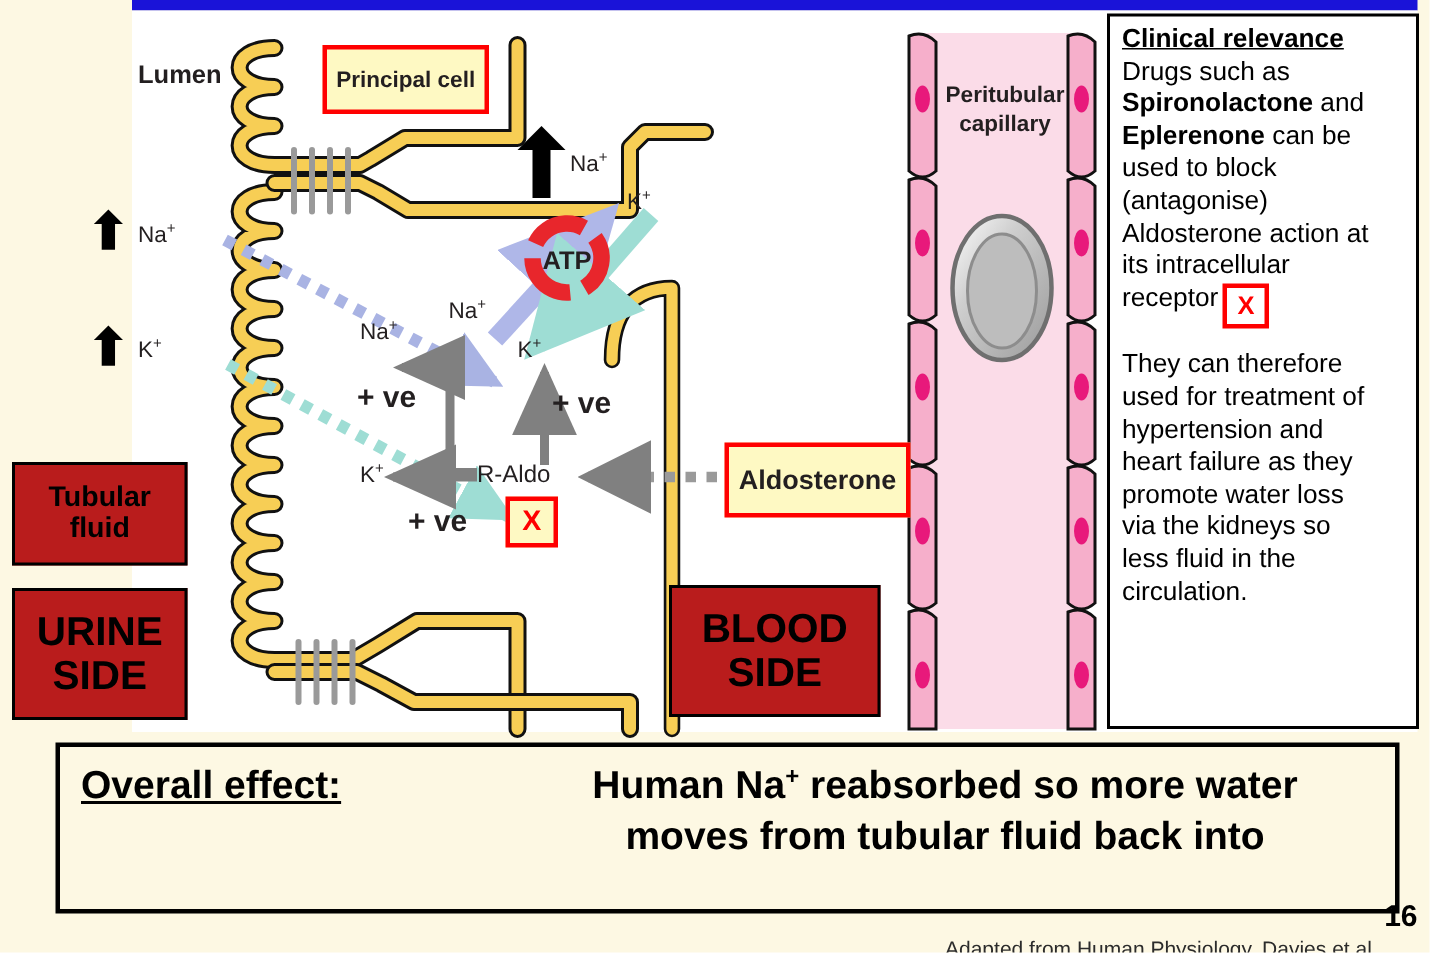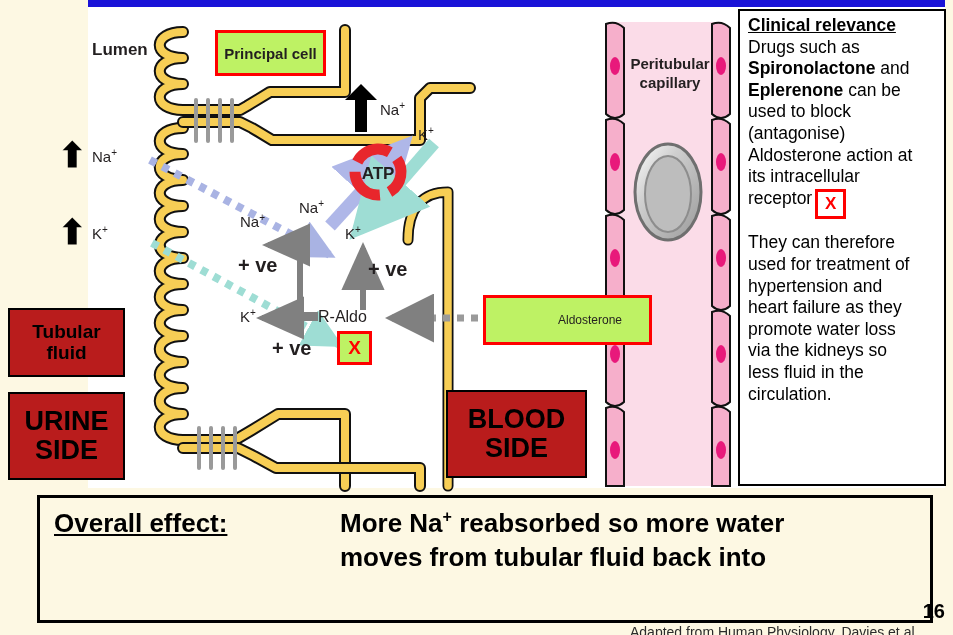--- a/index.html
+++ b/index.html
@@ -25,26 +25,26 @@
   .lbl{position:absolute;color:#231F20;white-space:nowrap;}
   .lumen{left:92px;top:40px;font-size:17px;font-weight:bold;}
   .ion{font-size:15px;}
   .ion sup{font-size:10px;}
 
   
   .bigarrow{position:absolute;font-size:34px;line-height:1;font-weight:bold;color:#000;}
 
   
   .redbox{
-    position:absolute;border:3px solid #FF0000;background:#bef264;
+    position:absolute;border:3px solid #FF0000;background:#fef9c3;
     display:flex;align-items:center;justify-content:center;
     font-weight:bold;color:#231F20;text-align:center;
   }
   .principal-cell{left:215px;top:30px;width:105px;height:40px;font-size:15px;}
-  .aldosterone-box{left:483px;top:295px;width:118px;height:44px;font-weight:normal;font-size:12px;padding-left:45px;}
+  .aldosterone-box{left:483px;top:295px;width:118px;height:44px;font-weight:bold;font-size:18px;}
   .xbox{width:29px;height:28px;color:#FF0000;font-size:19px;font-weight:bold;border-width:3px;}
 
   
   .blackbox{
     position:absolute;border:2px solid #000;background:#b91c1c;
     display:flex;flex-direction:column;align-items:center;justify-content:center;
     font-weight:bold;color:#000;text-align:center;line-height:1.08;
   }
   .tubular-fluid{left:8px;top:308px;width:113px;height:65px;font-size:19px;}
   .urine-side{left:8px;top:392px;width:113px;height:84px;font-size:27px;}
@@ -61,22 +61,22 @@
   .clinical b{font-weight:bold;}
   .clinical .gap{height:13px;}
   .inlinex{
     display:inline-flex;align-items:center;justify-content:center;
     border:3px solid #FF0000;color:#FF0000;font-weight:bold;
     width:25px;height:24px;font-size:17px;vertical-align:-5px;margin-left:3px;
   }
 
   
   .overall{
-    position:absolute;left:37px;top:495px;width:896px;height:128px;
-    border:3px solid #000;background:#FDF8E3;box-sizing:border-box;
+    position:absolute;left:37px;top:495px;width:896px;height:114px;
+    border:3px solid #000;background:#FDF8E3;box-sizing:border-box;text-align:center;
   }
   .overall-title{
     position:absolute;left:14px;top:10px;font-size:26px;font-weight:bold;
     text-decoration:underline;color:#000;
   }
   .overall-text{
     position:absolute;left:300px;top:8px;width:580px;
     font-size:26px;font-weight:bold;line-height:1.32;color:#000;
   }
   .overall-text sup{font-size:16px;}
@@ -325,19 +325,19 @@
   <div>
     <span>Drugs such as </span><b>Spironolactone</b><span> and </span><b>Eplerenone</b><span> can be used to block (antagonise) Aldosterone action at its intracellular receptor</span><span class="inlinex">X</span>
   </div>
   <div class="gap"></div>
   <div>They can therefore used for treatment of hypertension and heart failure as they promote water loss via the kidneys so less fluid in the circulation.</div>
 </div>
 
 <div class="overall">
   <div class="overall-title">Overall effect:</div>
   <div class="overall-text">
-    <span>More Na</span><sup>+</sup><span> reabsorbed so more water</span><br>
+    <span>Human Na</span><sup>+</sup><span> reabsorbed so more water</span><br>
     <span>moves from tubular fluid back into</span><br>
   </div>
 </div>
 
 <div class="pagenum">16</div>
 <div class="credit">Adapted from Human Physiology, Davies et al</div>
 
 </body></html>

